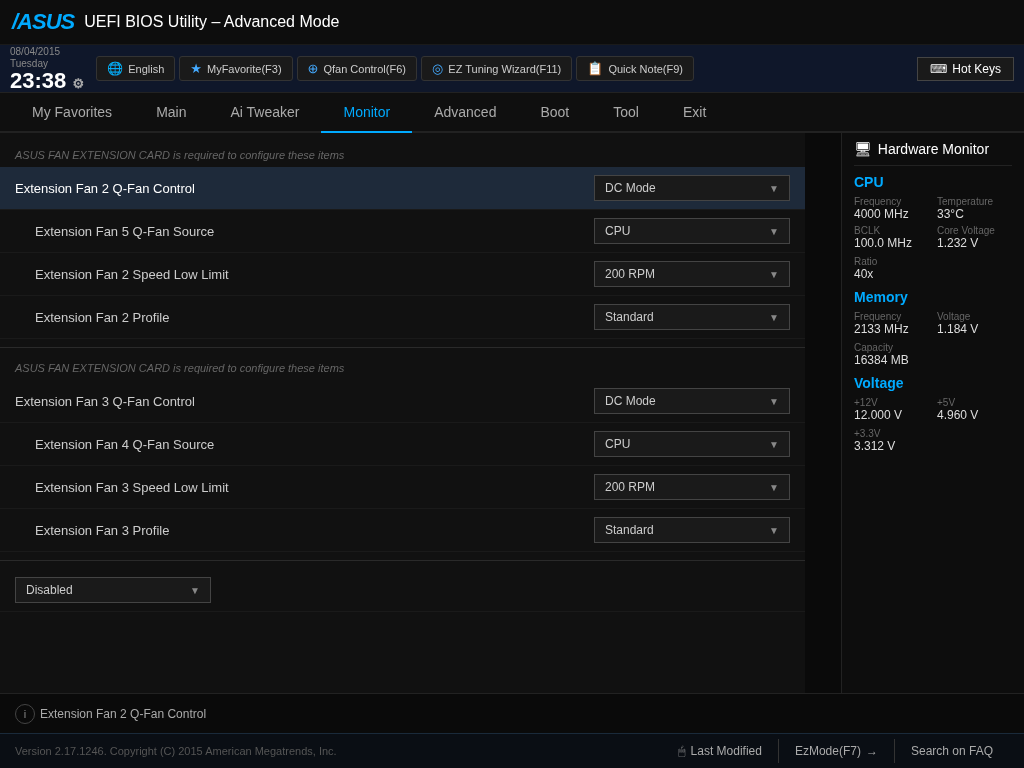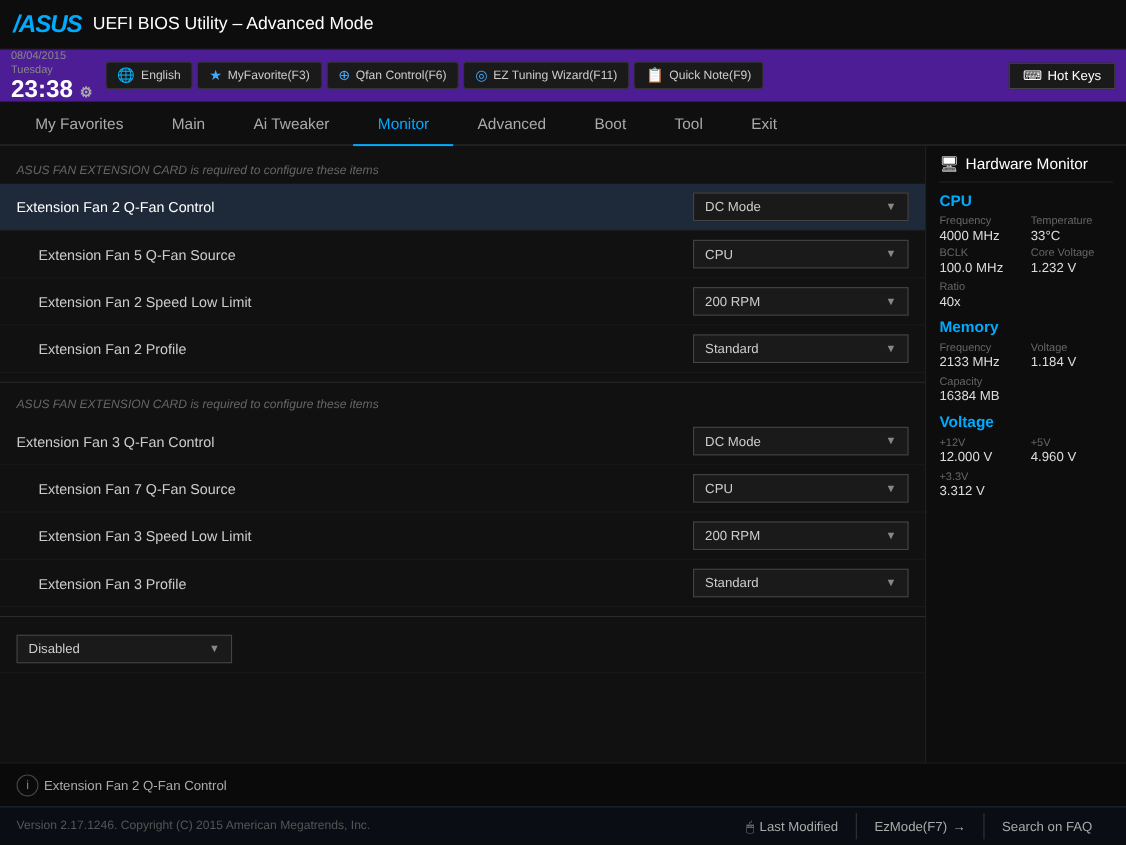--- a/index.html
+++ b/index.html
@@ -31,21 +31,21 @@
       letter-spacing: -1px;
     }
     .bios-title {
       color: #ffffff;
       font-size: 16px;
       font-weight: 300;
     }
 
     
     .toolbar {
-      background: #4c1d95;
+      background: #0f172a;
       height: 48px;
       display: flex;
       align-items: center;
       padding: 0 10px;
       border-bottom: 1px solid #222;
       gap: 4px;
     }
     .toolbar-datetime {
       display: flex;
       flex-direction: column;
@@ -115,20 +115,21 @@
     }
     .nav-tab.active {
       color: #00aaff;
       border-bottom: 2px solid #00aaff;
     }
 
     
     .main-layout {
       display: flex;
       height: calc(768px - 45px - 48px - 40px - 40px - 35px);
+      gap: 36px;
     }
 
     
     .content-area {
       flex: 1;
       background: #111;
       overflow-y: auto;
       padding: 10px 0;
     }
     .content-area::-webkit-scrollbar { width: 6px; }
@@ -405,21 +406,21 @@
       <span class="setting-label">Extension Fan 3 Q-Fan Control</span>
       <div class="dropdown-wrapper">
         <div class="dropdown-btn">
           <span>DC Mode</span>
           <span class="arrow">▼</span>
         </div>
       </div>
     </div>
 
     <div class="setting-row indented">
-      <span class="setting-label">Extension Fan 7 Q-Fan Source</span>
+      <span class="setting-label">Extension Fan 4 Q-Fan Source</span>
       <div class="dropdown-wrapper">
         <div class="dropdown-btn">
           <span>CPU</span>
           <span class="arrow">▼</span>
         </div>
       </div>
     </div>
 
     <div class="setting-row indented">
       <span class="setting-label">Extension Fan 3 Speed Low Limit</span>

